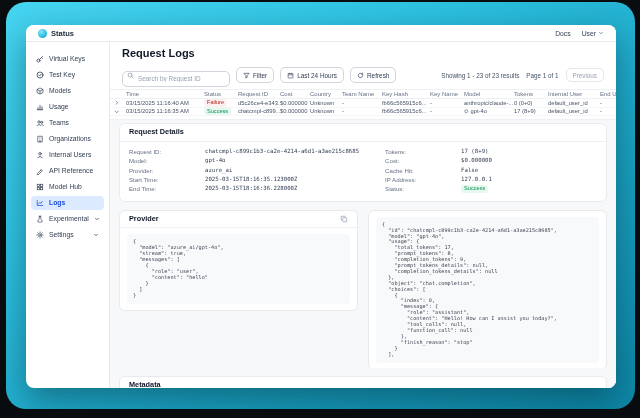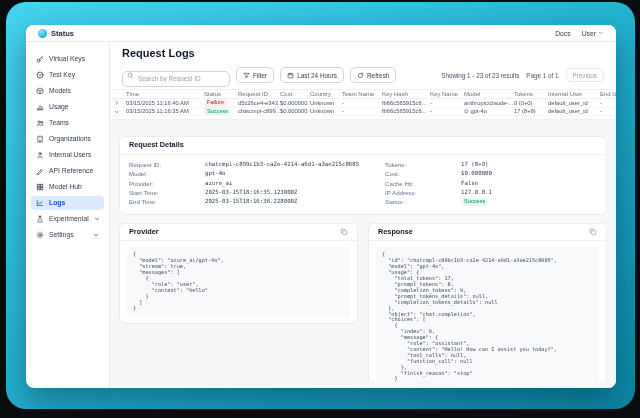--- a/index.html
+++ b/index.html
@@ -61,21 +61,21 @@
   .tdata { height:8.5px; font-size:5.8px; color:#475467; border-bottom:1px solid #f5f6f8; }
   .expander { display:flex; align-items:center; justify-content:flex-start; color:#667085; cursor:pointer; }
   .expander svg { width:5.5px; height:5.5px; }
   .badge { display:inline-block; padding:0.5px 3px; border-radius:3px; font-size:5.6px; line-height:1.3; }
   .badge-failure { background:#fef0ef; color:#b42318; }
   .badge-success { background:#e7f8f0; color:#079455; }
   .model-cell { display:flex; align-items:center; gap:2px; }
   .model-cell svg { width:4.5px; height:4.5px; flex:none; }
   
   .details-region { flex:1; min-height:0; background:#f7f8fa; border-top:1px solid #eef0f3;
-    margin-top:3px; padding:16px 9px; overflow:hidden; }
+    margin-top:3px; padding:3px 9px; overflow:hidden; }
   .card { background:#fff; border:1px solid #e9eaee; border-radius:6px; overflow:hidden; }
   .card-head { display:flex; align-items:center; justify-content:space-between;
     padding:4px 9px; border-bottom:1px solid #eef0f3; font-size:7.3px; font-weight:bold; color:#101828; line-height:1.2; }
   .copy-btn { width:8px; height:8px; color:#98a2b3; cursor:pointer; }
   .copy-btn svg { width:8px; height:8px; }
   .details-grid { display:grid; grid-template-columns:1fr 1fr; column-gap:26px; padding:5px 9px 7px; }
   .dfield { display:flex; align-items:center; font-size:6.1px; line-height:9.4px; height:9.4px; }
   .dlabel { width:76px; flex:none; color:#667085; }
   .dvalue { color:#344054; font-family:"DejaVu Sans Mono", monospace; font-size:5.7px;
     white-space:nowrap; overflow:hidden; }
@@ -378,29 +378,20 @@
   "messages": [
     {
       "role": "user",
       "content": "hello"
     }
   ]
 }</pre>
             </div>
           </div>
           <div class="card panel">
-            <div class="card-head">
-              <span>Response</span>
-              <span class="copy-btn">
-                <svg viewBox="0 0 16 16" fill="none" stroke="currentColor" stroke-width="1.5" stroke-linejoin="round">
-                    <rect x="5.5" y="5.5" width="8" height="8" rx="1.5"></rect>
-                    <path d="M10.5 3.5v-1h-8v8h1"></path>
-                  </svg>
-              </span>
-            </div>
             <div class="codewrap">
               <pre class="code">{
   "id": "chatcmpl-c899c1b3-ca2e-4214-a6d1-a3ae215c8685",
   "model": "gpt-4o",
   "usage": {
     "total_tokens": 17,
     "prompt_tokens": 8,
     "completion_tokens": 9,
     "prompt_tokens_details": null,
     "completion_tokens_details": null

